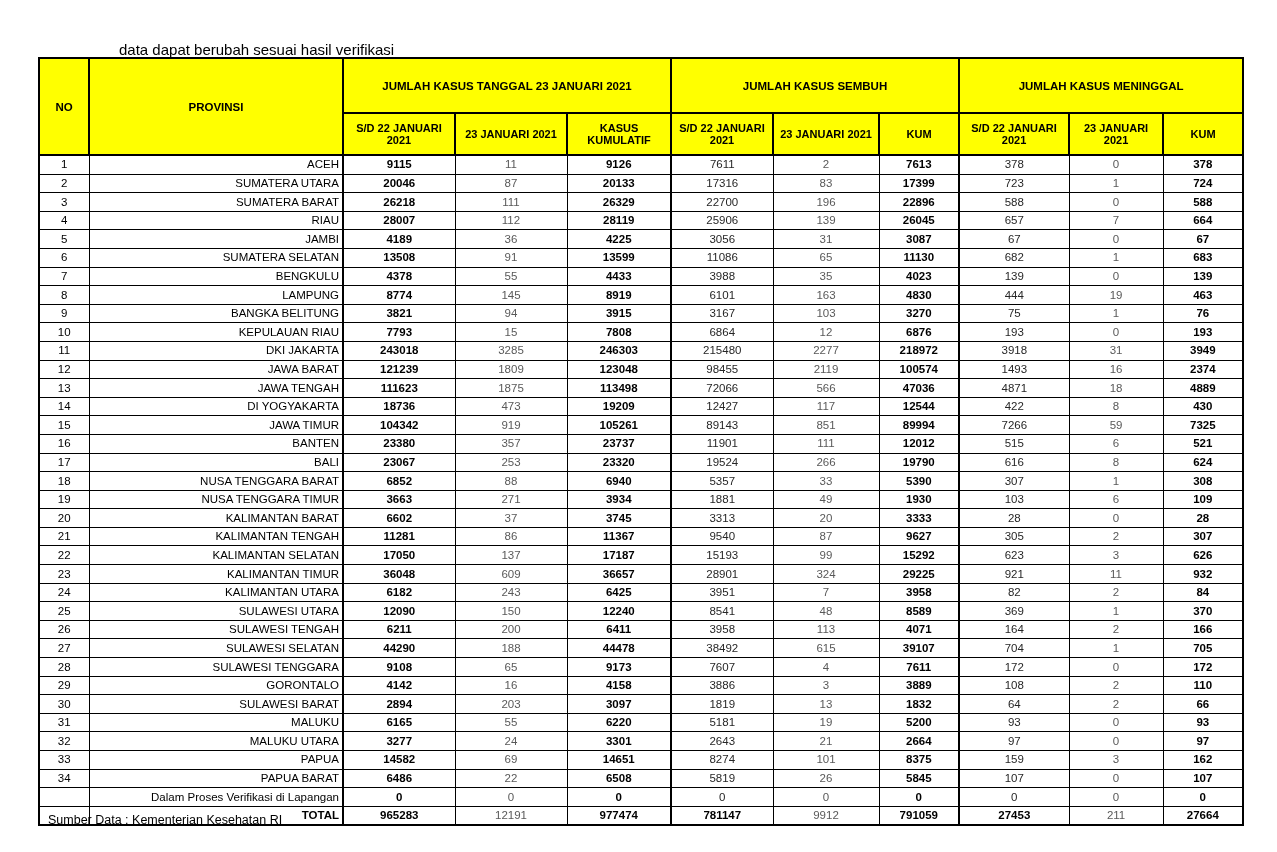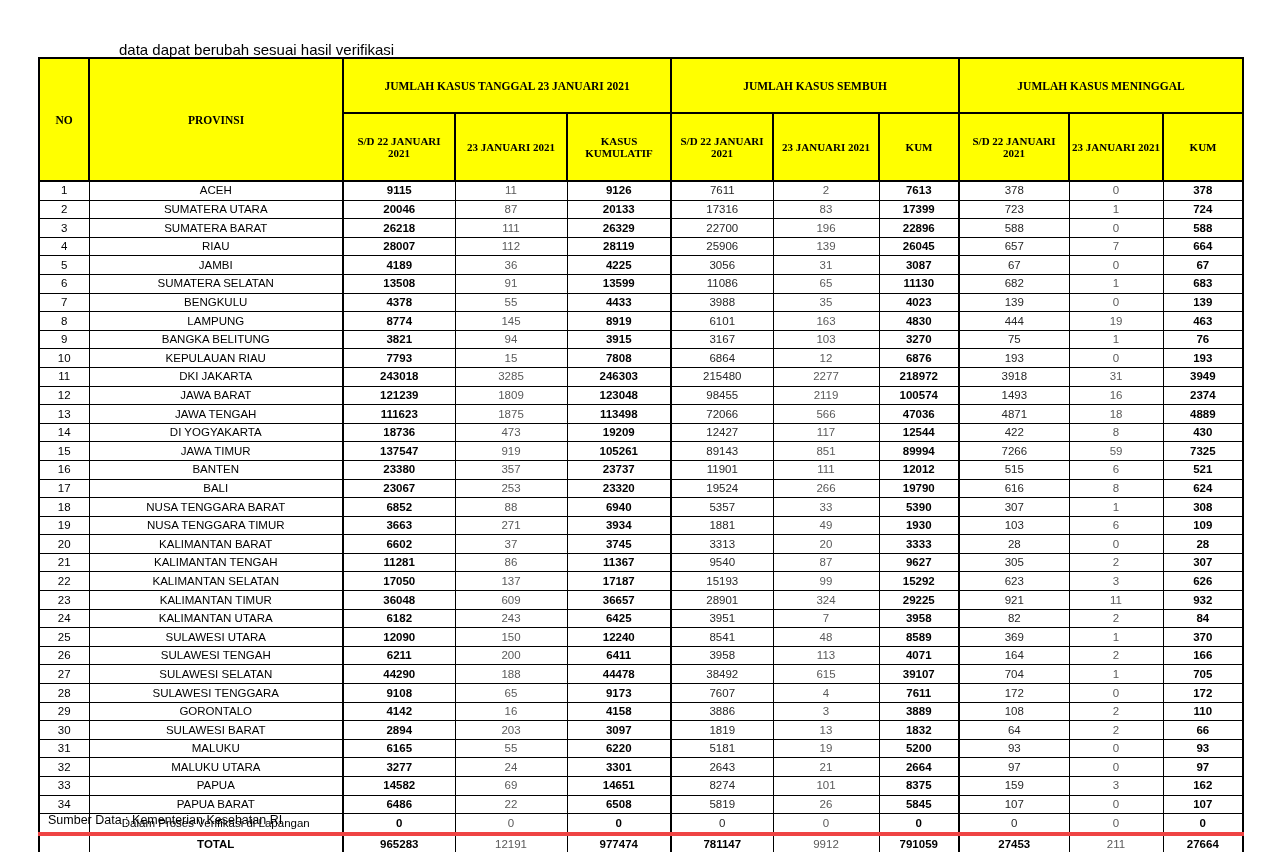--- a/index.html
+++ b/index.html
@@ -36,42 +36,41 @@
     border: 2px solid #000;
     font-size: 11.5px;
   }
   .report-table thead th {
     background: #FFFF00;
     border: 2px solid #000;
     font-weight: bold;
     text-align: center;
     vertical-align: middle;
     padding: 1px 2px;
-    font-family: Liberation Serif, serif;
   }
   .report-table thead tr.group-row { height: 55px; }
-  .report-table thead tr.sub-row { height: 68px; }
+  .report-table thead tr.sub-row { height: 42px; }
   .report-table thead th.h-group { font-size: 11.5px; }
   .report-table thead th.h-sub { font-size: 11px; }
   .report-table tbody td {
     border: 1px solid #000;
     padding: 0 3px;
     height: 17.6px;
     line-height: 1.1;
     overflow: hidden;
     white-space: nowrap;
   }
   .report-table tbody td.gl { border-left-width: 2px; }
   .c-no { text-align: center; }
-  .c-prov { text-align: center; }
+  .c-prov { text-align: right; }
   .c-val { text-align: center; }
   .b { font-weight: bold; color: #000; }
   .g { font-weight: normal; color: #595959; }
   .d { font-weight: normal; color: #262626; }
-  tr.total-row td { border-top: 4px solid #ef4444; }
+  tr.total-row td { border-top: 1px solid #ef4444; }
   tr.total-row .c-prov { font-weight: bold; }
   .footer {
     position: absolute;
     top: 813px; left: 48px;
     font-weight: normal;
     font-size: 12.5px;
   }
 </style>
 </head>
 <body>
@@ -293,21 +292,21 @@
           <td class="c-val d gl">12427</td>
           <td class="c-val g">117</td>
           <td class="c-val b">12544</td>
           <td class="c-val d gl">422</td>
           <td class="c-val g">8</td>
           <td class="c-val b">430</td>
         </tr>
         <tr>
           <td class="c-no">15</td>
           <td class="c-prov">JAWA TIMUR</td>
-          <td class="c-val b gl">137547</td>
+          <td class="c-val b gl">104342</td>
           <td class="c-val g">919</td>
           <td class="c-val b">105261</td>
           <td class="c-val d gl">89143</td>
           <td class="c-val g">851</td>
           <td class="c-val b">89994</td>
           <td class="c-val d gl">7266</td>
           <td class="c-val g">59</td>
           <td class="c-val b">7325</td>
         </tr>
         <tr>

